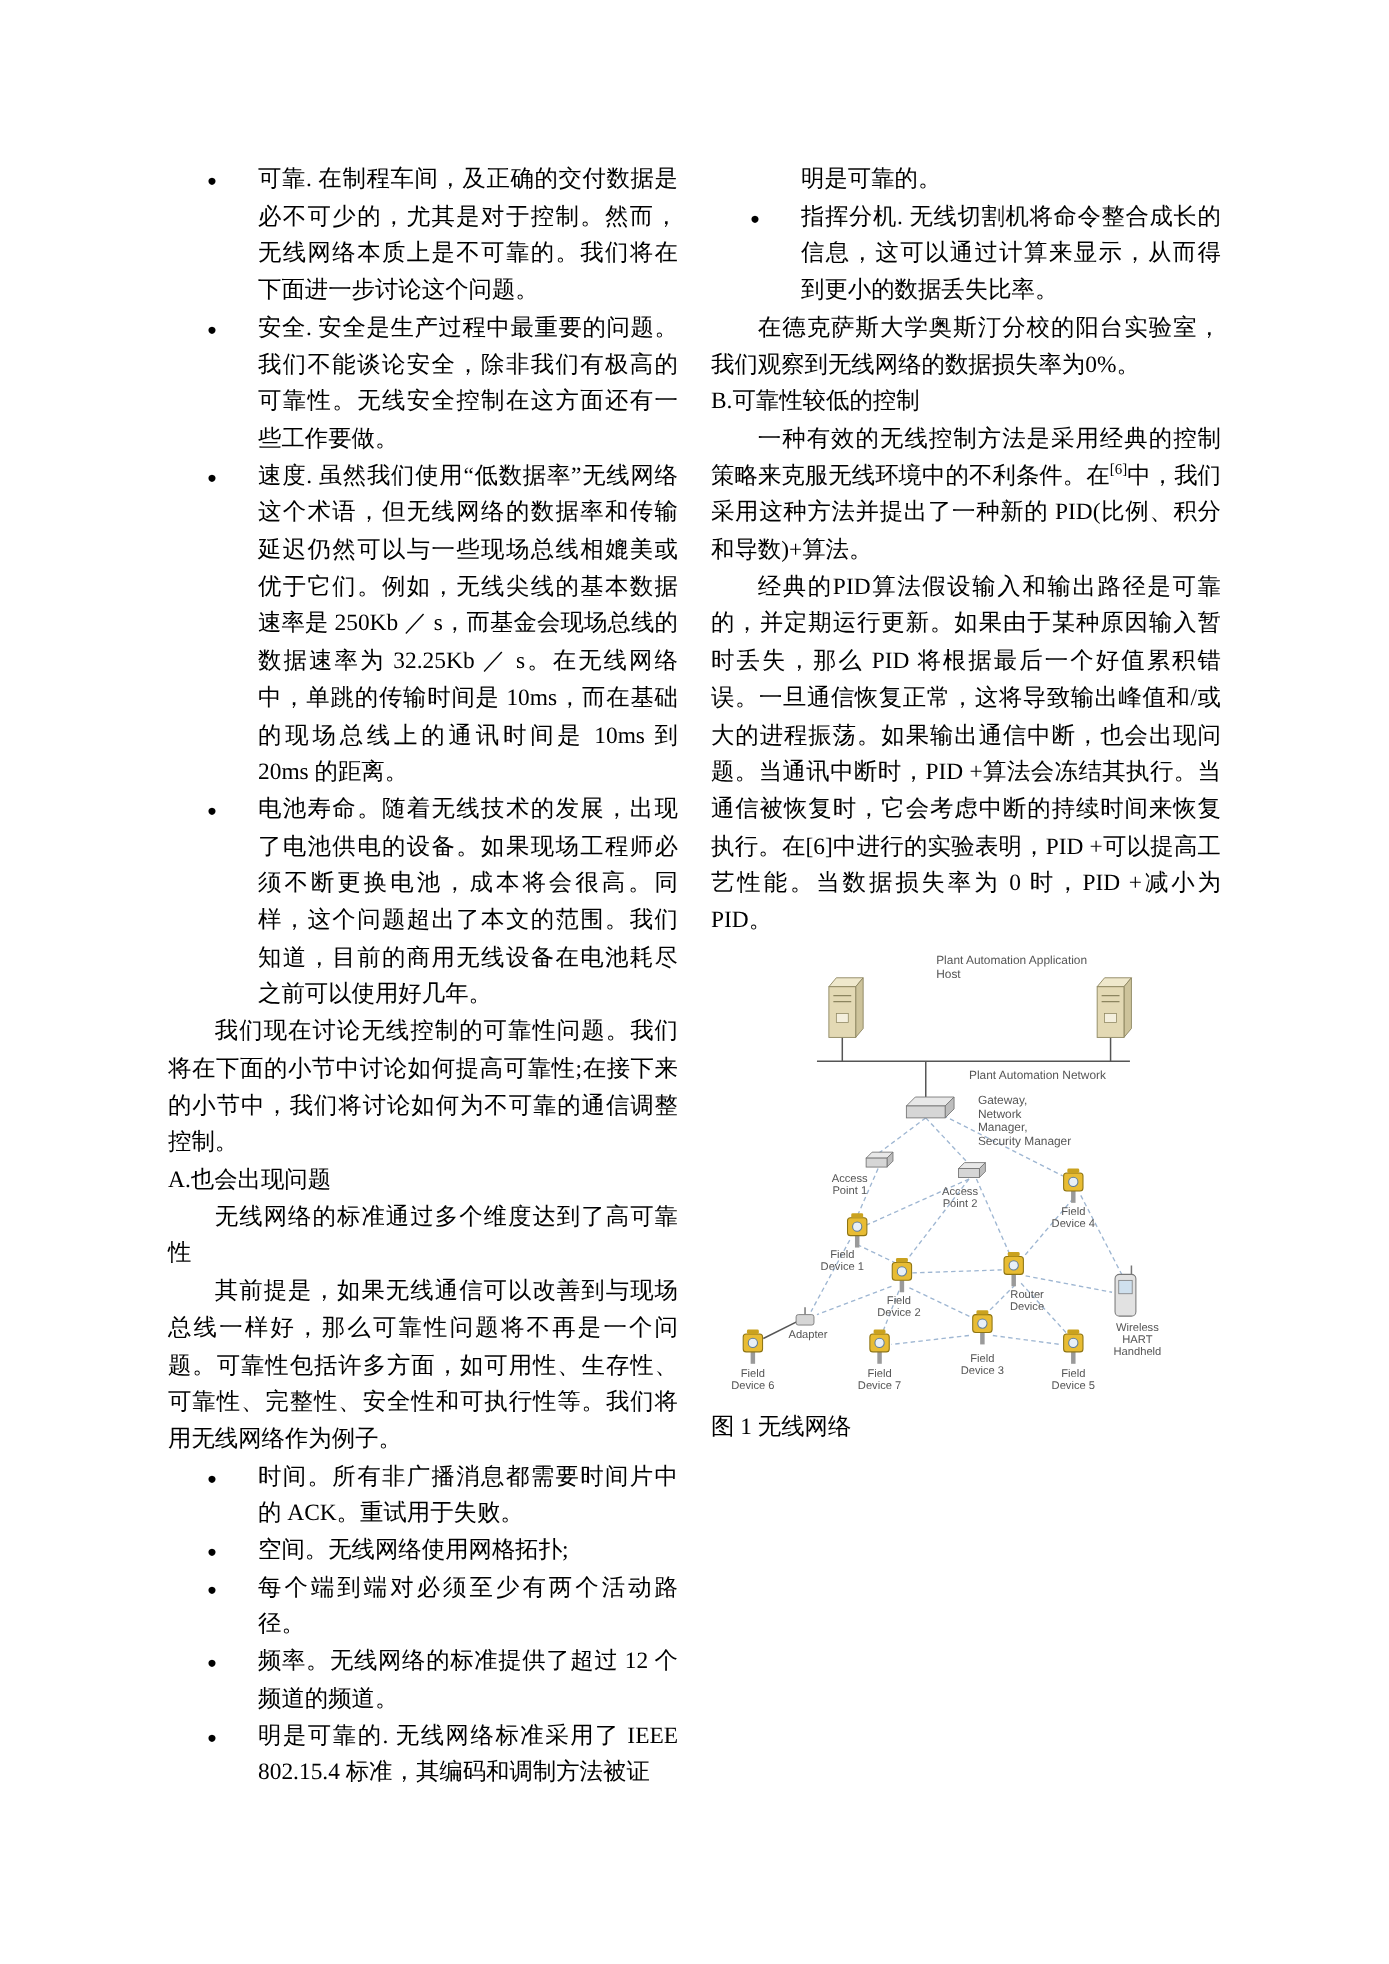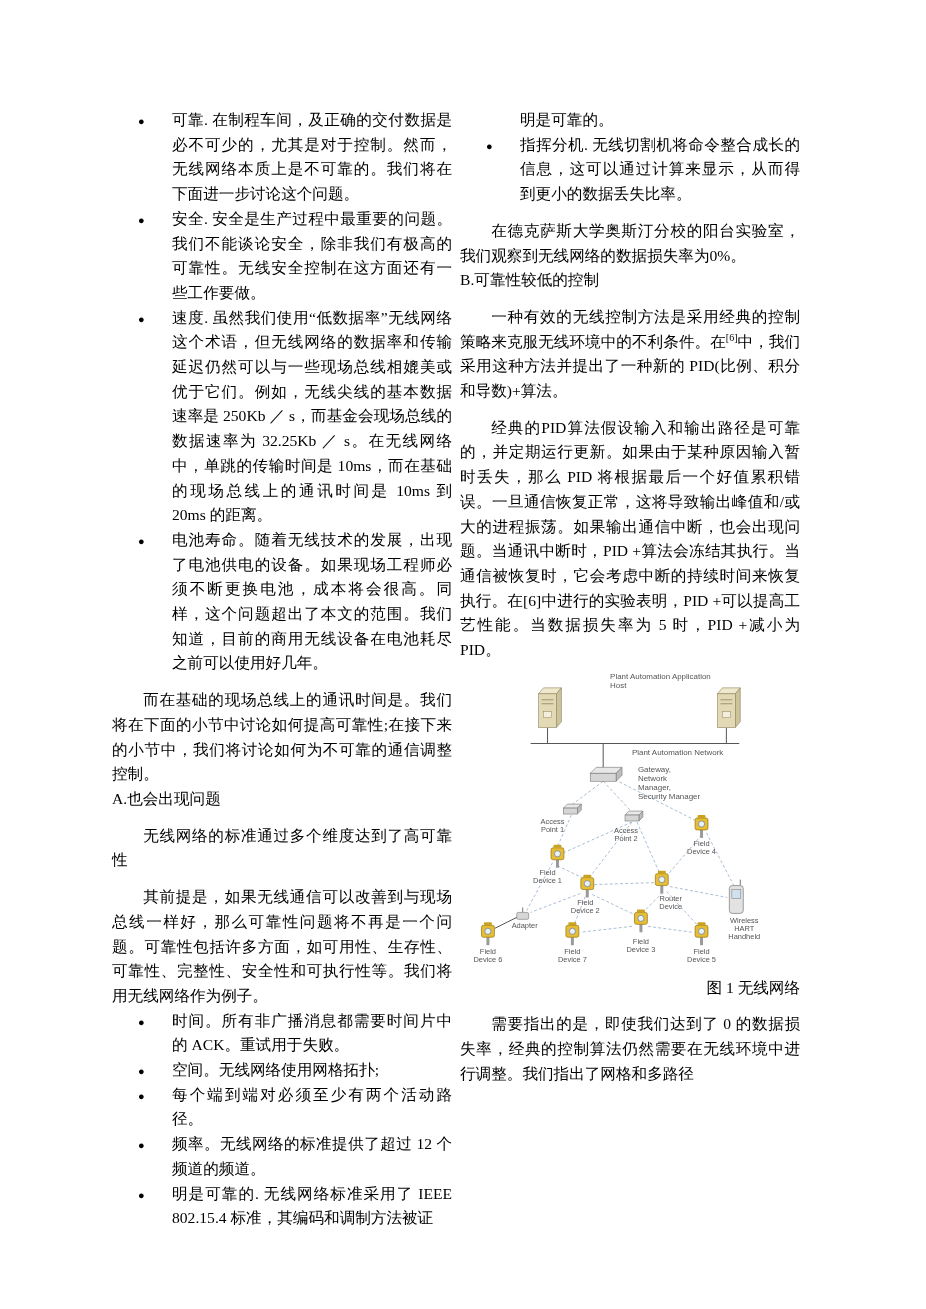--- a/index.html
+++ b/index.html
@@ -9,33 +9,33 @@
     font-family:"Liberation Serif","DejaVu Serif",serif;
     color:#000;
   }
   .page { position:relative; width:926px; height:1309px; background:#fff; overflow:hidden; }
   .col {
     position:absolute; top:108px; width:340px;
     font-size:15.6px; line-height:24.7px;
     text-align:justify;
   }
   .col-left  { left:112px; }
-  .col-right { left:460px; }
-  .para    { text-indent:2em;margin-top:12px; }
+  .col-right { left:474px; }
+  .para    { text-indent:2em; }
   .heading { text-indent:0; }
   .cont-line { padding-left:60px; }
   .bullet { position:relative; padding-left:60px; }
   .bullet .marker {
     position:absolute; left:26px; top:1px;
     font-size:11px; line-height:24.7px;
   }
   .supref { font-size:10px; vertical-align:super; line-height:0; }
   .figure { padding-top:3px; text-indent:0; }
   .figure svg { display:block; margin:0 auto; }
-  .caption { text-align:right; text-indent:0; }
+  .caption { text-align:left; text-indent:0; }
   .fig-label { font-family:"Liberation Sans","DejaVu Sans",sans-serif; fill:#555; }
 </style>
 </head>
 <body>
 
 <div class="page">
 
   <div class="col col-left">
 
     <div class="bullet">
@@ -48,21 +48,21 @@
     </div>
     <div class="bullet">
       <span class="marker">●</span>
       <span>速度. 虽然我们使用“低数据率”无线网络这个术语，但无线网络的数据率和传输延迟仍然可以与一些现场总线相媲美或优于它们。例如，无线尖线的基本数据速率是 250Kb ／ s，而基金会现场总线的数据速率为 32.25Kb ／ s。在无线网络中，单跳的传输时间是 10ms，而在基础的现场总线上的通讯时间是 10ms 到 20ms 的距离。</span>
     </div>
     <div class="bullet">
       <span class="marker">●</span>
       <span>电池寿命。随着无线技术的发展，出现了电池供电的设备。如果现场工程师必须不断更换电池，成本将会很高。同样，这个问题超出了本文的范围。我们知道，目前的商用无线设备在电池耗尽之前可以使用好几年。</span>
     </div>
 
-    <div class="para">而在基础的现场总线上的通讯时间是。我们将在下面的小节中讨论如何提高可靠性;在接下来的小节中，我们将讨论如何为不可靠的通信调整控制。</div>
+    <div class="para">我们现在讨论无线控制的可靠性问题。我们将在下面的小节中讨论如何提高可靠性;在接下来的小节中，我们将讨论如何为不可靠的通信调整控制。</div>
     <div class="heading">A.也会出现问题</div>
     <div class="para">无线网络的标准通过多个维度达到了高可靠性</div>
     <div class="para">其前提是，如果无线通信可以改善到与现场总线一样好，那么可靠性问题将不再是一个问题。可靠性包括许多方面，如可用性、生存性、可靠性、完整性、安全性和可执行性等。我们将用无线网络作为例子。</div>
 
     <div class="bullet">
       <span class="marker">●</span>
       <span>时间。所有非广播消息都需要时间片中的 ACK。重试用于失败。</span>
     </div>
     <div class="bullet">
       <span class="marker">●</span>
@@ -91,21 +91,21 @@
       <span>指挥分机. 无线切割机将命令整合成长的信息，这可以通过计算来显示，从而得到更小的数据丢失比率。</span>
     </div>
 
     <div class="para">在德克萨斯大学奥斯汀分校的阳台实验室，我们观察到无线网络的数据损失率为0%。</div>
     <div class="heading">B.可靠性较低的控制</div>
 
     <div class="para">
       <span>一种有效的无线控制方法是采用经典的控制策略来克服无线环境中的不利条件。在</span><sup class="supref">[6]</sup><span>中，我们采用这种方法并提出了一种新的 PID(比例、积分和导数)+算法。</span>
     </div>
 
-    <div class="para">经典的PID算法假设输入和输出路径是可靠的，并定期运行更新。如果由于某种原因输入暂时丢失，那么 PID 将根据最后一个好值累积错误。一旦通信恢复正常，这将导致输出峰值和/或大的进程振荡。如果输出通信中断，也会出现问题。当通讯中断时，PID +算法会冻结其执行。当通信被恢复时，它会考虑中断的持续时间来恢复执行。在[6]中进行的实验表明，PID +可以提高工艺性能。当数据损失率为 5 时，PID +减小为 PID。</div>
+    <div class="para">经典的PID算法假设输入和输出路径是可靠的，并定期运行更新。如果由于某种原因输入暂时丢失，那么 PID 将根据最后一个好值累积错误。一旦通信恢复正常，这将导致输出峰值和/或大的进程振荡。如果输出通信中断，也会出现问题。当通讯中断时，PID +算法会冻结其执行。当通信被恢复时，它会考虑中断的持续时间来恢复执行。在[6]中进行的实验表明，PID +可以提高工艺性能。当数据损失率为 0 时，PID +减小为 PID。</div>
 
     <div class="figure">
       <svg viewBox="0 0 340 312" width="338" height="310">
         <defs>
           <g id="transmitter">
             <rect x="-1.5" y="3" width="3" height="8" fill="#9a9a9a"></rect>
             <rect x="-6.5" y="-9" width="13" height="12" rx="2" fill="#e8bc33" stroke="#8d7312" stroke-width="0.7"></rect>
             <circle cx="0" cy="-3" r="3.1" fill="#e8f0f8" stroke="#5f7d9c" stroke-width="0.7"></circle>
             <rect x="-4" y="-12" width="8" height="3" rx="1" fill="#caa21f"></rect>
           </g>
@@ -219,16 +219,15 @@
           <text x="211" y="245">Device</text>
           <text x="285" y="259">Wireless</text>
           <text x="285" y="267">HART</text>
           <text x="285" y="275">Handheld</text>
           <text x="64" y="264">Adapter</text>
         </g>
       </svg>
     </div>
 
     <div class="caption">图 1 无线网络</div>
-    <div class="para">需要指出的是，即使我们达到了 0 的数据损失率，经典的控制算法仍然需要在无线环境中进行调整。我们指出了网格和多路径</div>
   </div>
 
 </div>
 
 </body></html>

